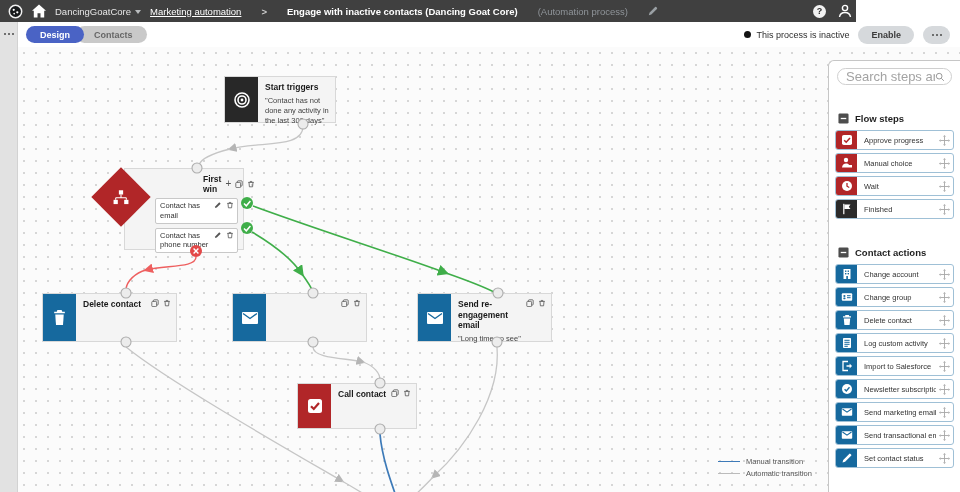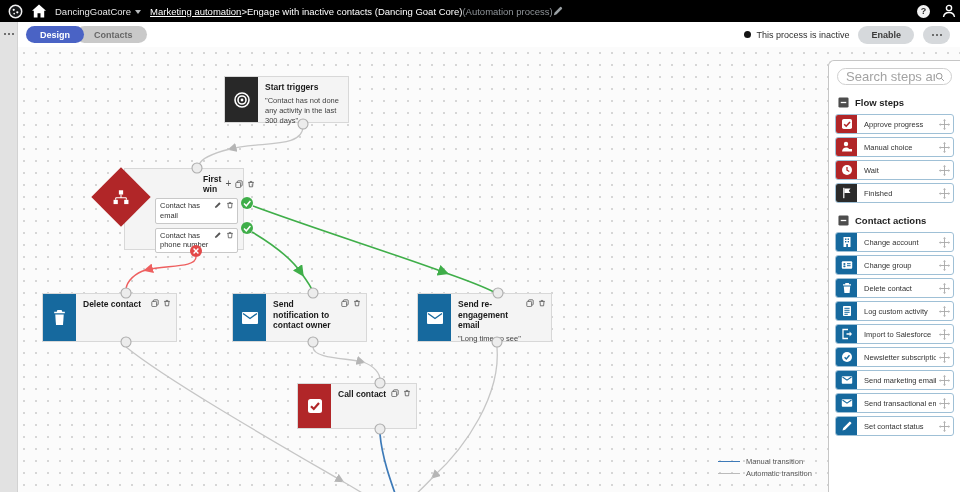--- a/index.html
+++ b/index.html
@@ -1,28 +1,28 @@
 <!DOCTYPE html>
 <html><head>
 <meta charset="utf-8">
 <style>
   * { margin:0; padding:0; box-sizing:border-box; }
   html,body { width:960px; height:492px; overflow:hidden; font-family:"Liberation Sans", sans-serif; background:#fff; }
   body { position:relative; }
 
   
-  .topbar { position:absolute; left:0; top:0; width:960px; height:22px; background:#000000; display:flex; align-items:center; padding:0 8px; gap:9px; z-index:20; }
+  .topbar { position:absolute; left:0; top:0; width:856px; height:22px; background:#404040; display:flex; align-items:center; padding:0 8px; gap:9px; z-index:20; }
   .logo { width:15px; height:15px; flex:none; }
   .home-btn { width:14px; height:14px; flex:none; cursor:pointer; }
   .app-switch { display:flex; align-items:center; gap:4px; color:#e6e6e6; font-size:9.5px; cursor:pointer; }
   .caret { width:0; height:0; border-left:3.5px solid transparent; border-right:3.5px solid transparent; border-top:4px solid #b9bcbe; margin-top:1px; }
-  .crumbs { display:flex; align-items:center; gap:0; font-size:9.5px; color:#fff; white-space:nowrap; }
+  .crumbs { display:flex; align-items:center; gap:20px; font-size:9.5px; color:#fff; white-space:nowrap; }
   .crumb-link { color:#fff; text-decoration:underline; cursor:pointer; }
   .crumb-sep { color:#cfcfcf; font-weight:bold; }
-  .crumb-cur { font-weight:normal; }
+  .crumb-cur { font-weight:bold; }
   .crumb-suffix { color:#8f9499; }
   .topbar-right { margin-left:auto; display:flex; align-items:center; gap:12px; }
   .help-btn { width:13px; height:13px; border-radius:50%; background:#f2f2f2; color:#2c2c2c; font-size:9px; font-weight:bold; display:flex; align-items:center; justify-content:center; cursor:pointer; }
   .user-btn { width:14px; height:14px; margin-right:-4px; cursor:pointer; }
 
   
   .left-rail { position:absolute; left:0; top:22px; width:18px; bottom:0; background:#e2e2e2; border-right:1px solid #d2d2d2; z-index:15; }
   .dots-v { display:flex; gap:2px; justify-content:center; margin-top:11px; cursor:pointer; }
   .dots-v i, .dots-h i { width:2px; height:2px; background:#4a4a4a; border-radius:50%; display:block; }
 
@@ -64,21 +64,21 @@
   .legend { position:absolute; left:700px; top:410px; z-index:2; }
   .legend-row { display:flex; align-items:center; gap:6px; margin-bottom:3px; }
   .legend-line { width:22px; border-top:1.6px solid #999; }
   .legend-label { font-size:7.5px; color:#555; }
 
   
   .panel { position:absolute; left:828px; top:60px; width:132px; bottom:0; background:#fff; border:1px solid #c6c6c6; border-right:none; border-bottom:none; border-radius:6px 0 0 0; z-index:18; overflow:hidden; }
   .searchbox { margin:7px 8px 0 8px; height:17px; border:1px solid #cfcfcf; border-radius:9px; background:#fff; display:flex; align-items:center; padding:0 6px 0 8px; }
   .searchbox input { border:none; outline:none; flex:1; min-width:0; font-size:13px; font-family:"Liberation Sans",sans-serif; color:#444; background:transparent; }
   .searchbox input::placeholder { color:#a3a3a3; }
-  .sec-head { display:flex; align-items:center; gap:6px; margin:12px 9px 6px 9px; }
+  .sec-head { display:flex; align-items:center; gap:6px; margin:28px 9px 6px 9px; }
   .sec-title { font-size:9.5px; font-weight:bold; color:#1f1f1f; }
   .sec-list { padding:0 6px; }
   .step-item { height:20px; border:1px solid #9fc0d6; border-radius:3px; background:#fff; display:flex; align-items:stretch; margin-bottom:3px; overflow:hidden; cursor:grab; }
   .item-icon { width:21px; flex:none; display:flex; align-items:center; justify-content:center; }
   .item-icon svg { width:12px; height:12px; display:block; }
   .item-label { flex:1; font-size:7.5px; color:#333; display:flex; align-items:center; padding-left:7px; white-space:nowrap; overflow:hidden; }
   .item-move { width:17px; flex:none; display:flex; align-items:center; justify-content:center; cursor:grab; }
 </style>
 </head>
 <body>
@@ -137,21 +137,21 @@
           <i></i>
           <i></i>
           <i></i>
         </span>
       </div>
   </div>
 </div>
 
 <div class="canvas">
 
-  <div class="node" style="left:206px; top:29px; width:125px; height:47px;">
+  <div class="node" style="left:206px; top:29px; width:112px; height:47px;">
     <div class="node-icon" style="background-color: rgb(40, 40, 40);">
       <svg width="18" height="18" viewBox="0 0 18 18">
           <circle cx="9" cy="9" r="7" fill="none" stroke="#fff" stroke-width="1.6"></circle>
           <circle cx="9" cy="9" r="4" fill="none" stroke="#fff" stroke-width="1.6"></circle>
           <circle cx="9" cy="9" r="1.4" fill="#fff"></circle>
         </svg>
     </div>
     <div class="node-body">
       <div class="title-row">
           <span class="node-title">Start triggers</span>
@@ -233,21 +233,20 @@
 
   <div class="node" style="left:214px; top:246px; width:135px; height:49px;">
     <div class="node-icon" style="background-color: rgb(22, 105, 158);">
       <svg width="18" height="14" viewBox="0 0 18 14">
           <rect x="1" y="1" width="16" height="12" rx="1" fill="#fff"></rect>
           <path d="M2 2.5l7 5 7-5" fill="none" stroke="#16699e" stroke-width="1.4"></path>
         </svg>
     </div>
     <div class="node-body">
       <div class="title-row">
-        <span class="node-title">Send notification to contact owner</span>
         <span class="mini">
           <svg width="8" height="8" viewBox="0 0 10 10">
               <rect x="3" y="1" width="6" height="6.5" rx="1" fill="none" stroke="#555"></rect>
               <rect x="1" y="3" width="6" height="6.5" rx="1" fill="#f4f4f4" stroke="#555"></rect>
             </svg>
           <svg width="8" height="8" viewBox="0 0 10 10">
               <path d="M1.5 3h7M4 3V1.8h2V3M2.5 3l.5 5.5h4L7.5 3" fill="none" stroke="#555"></path>
             </svg>
         </span>
       </div>

